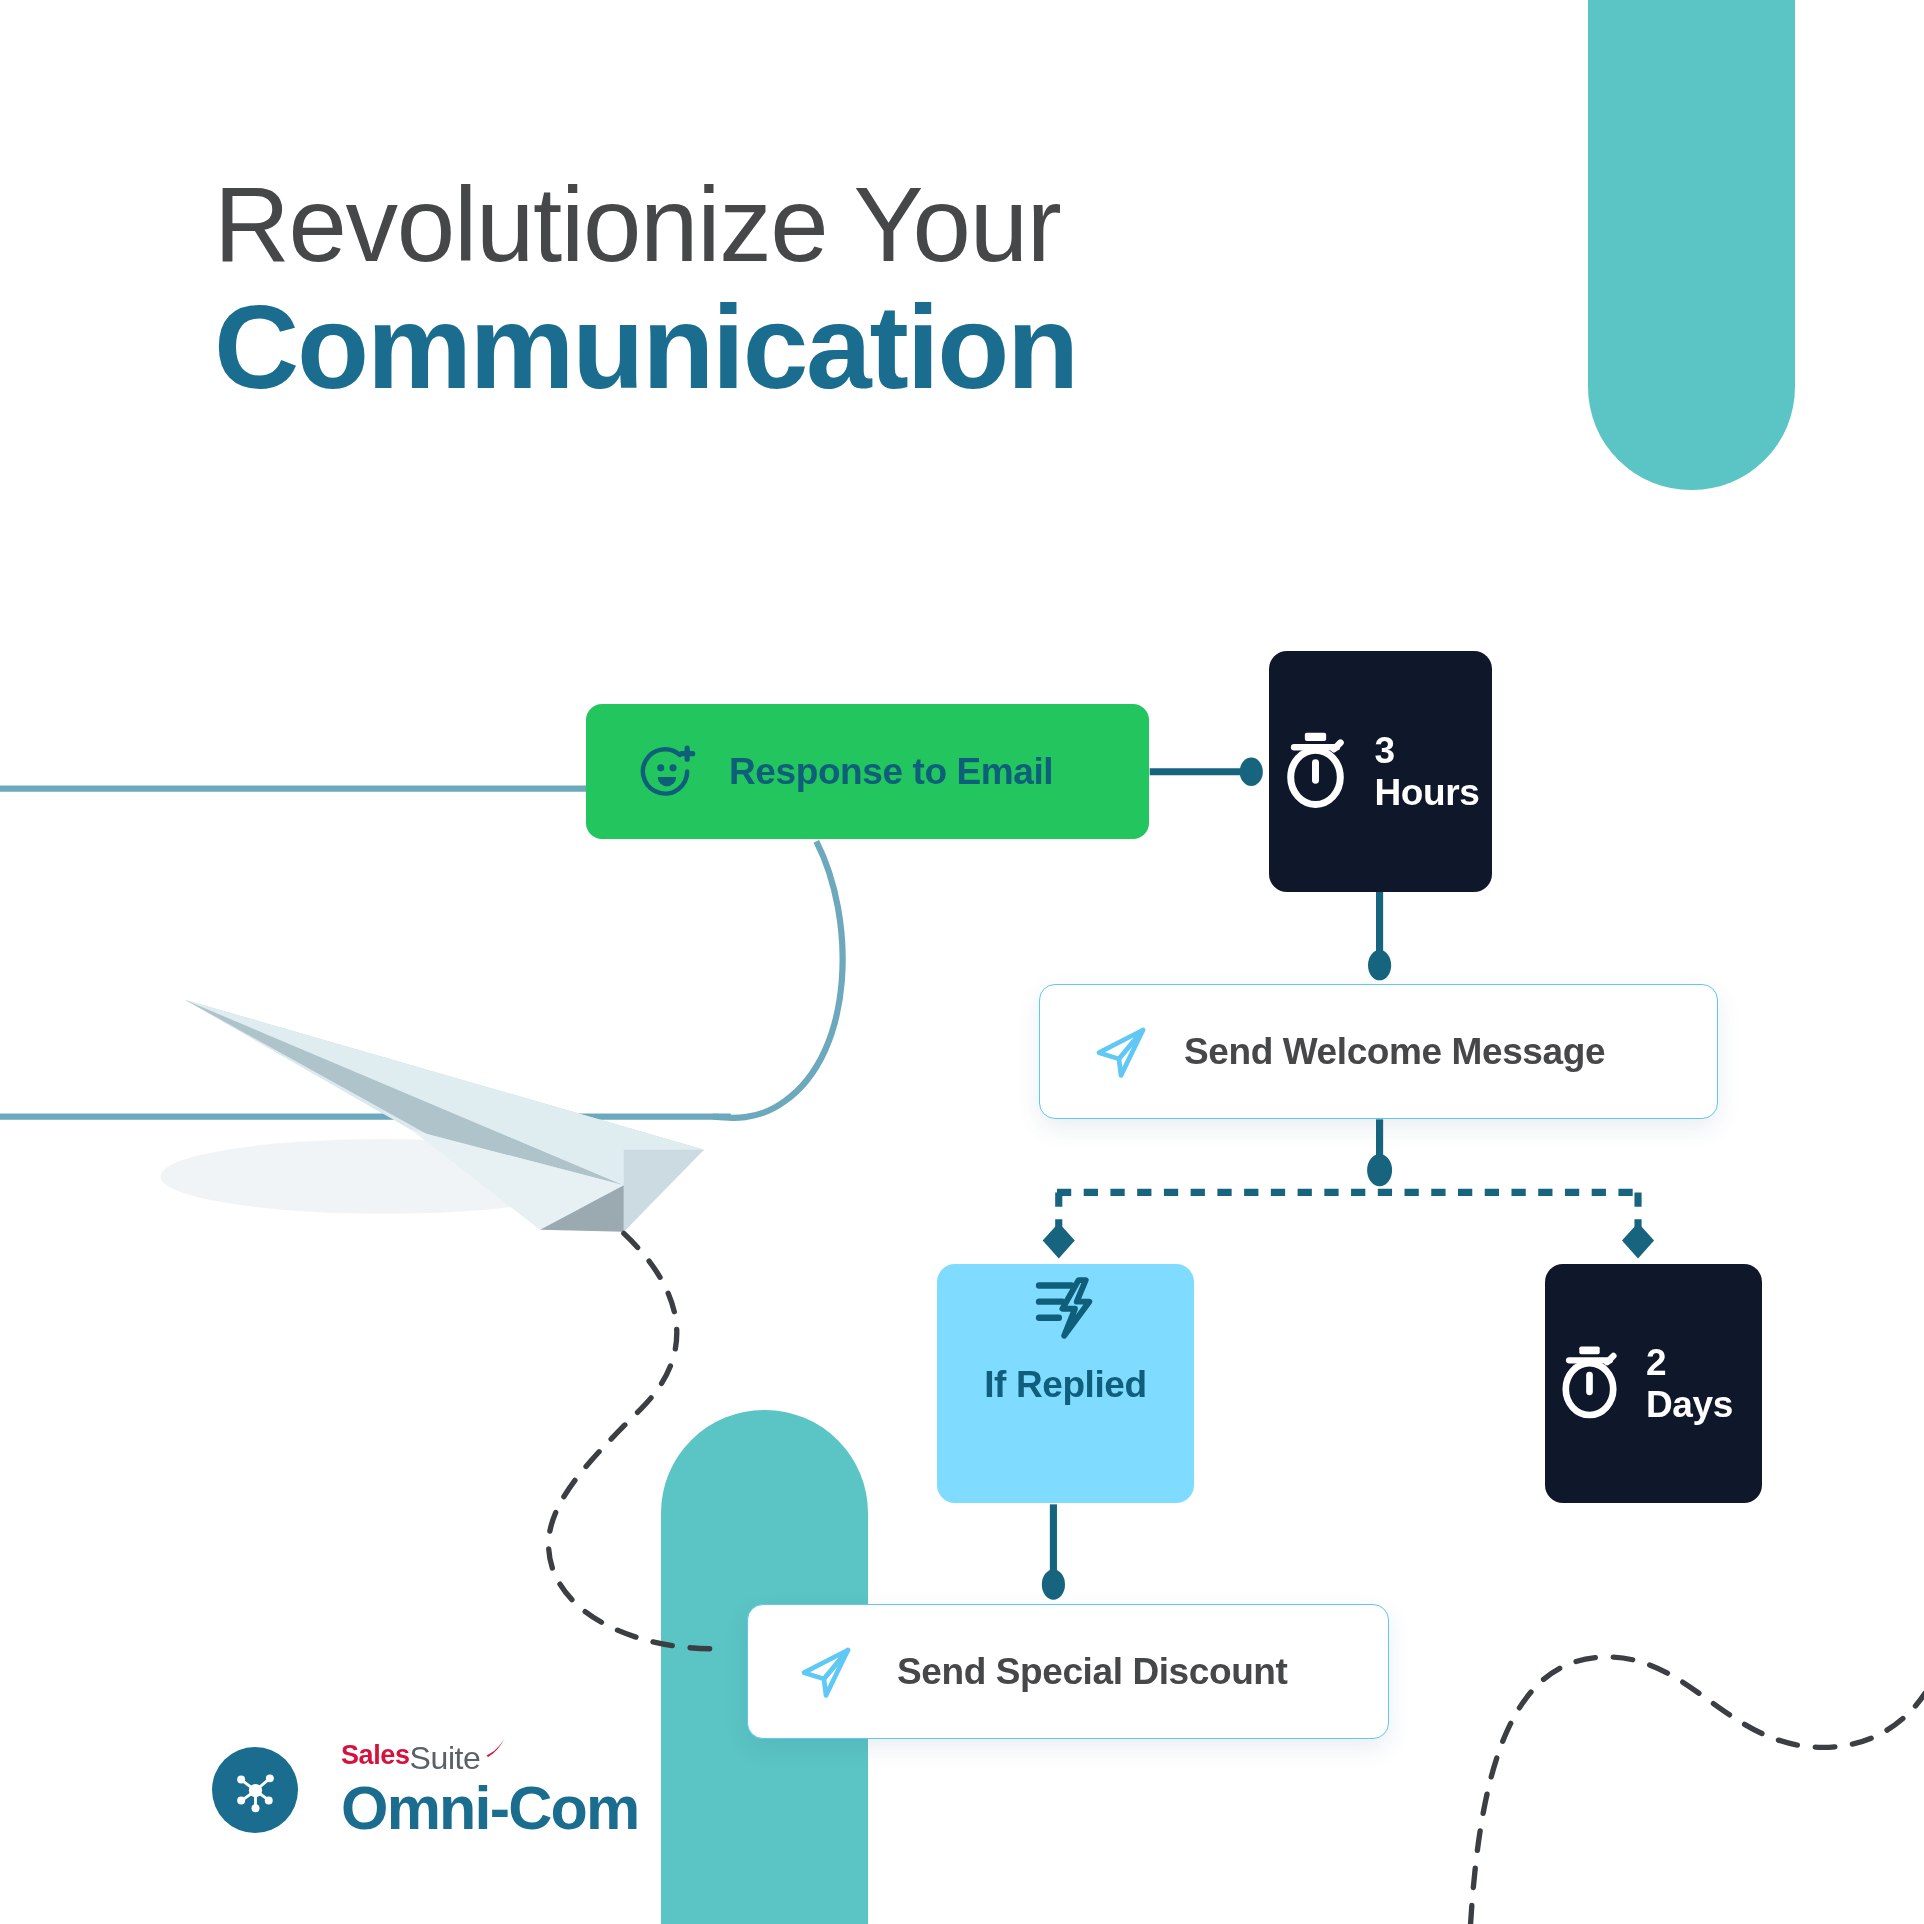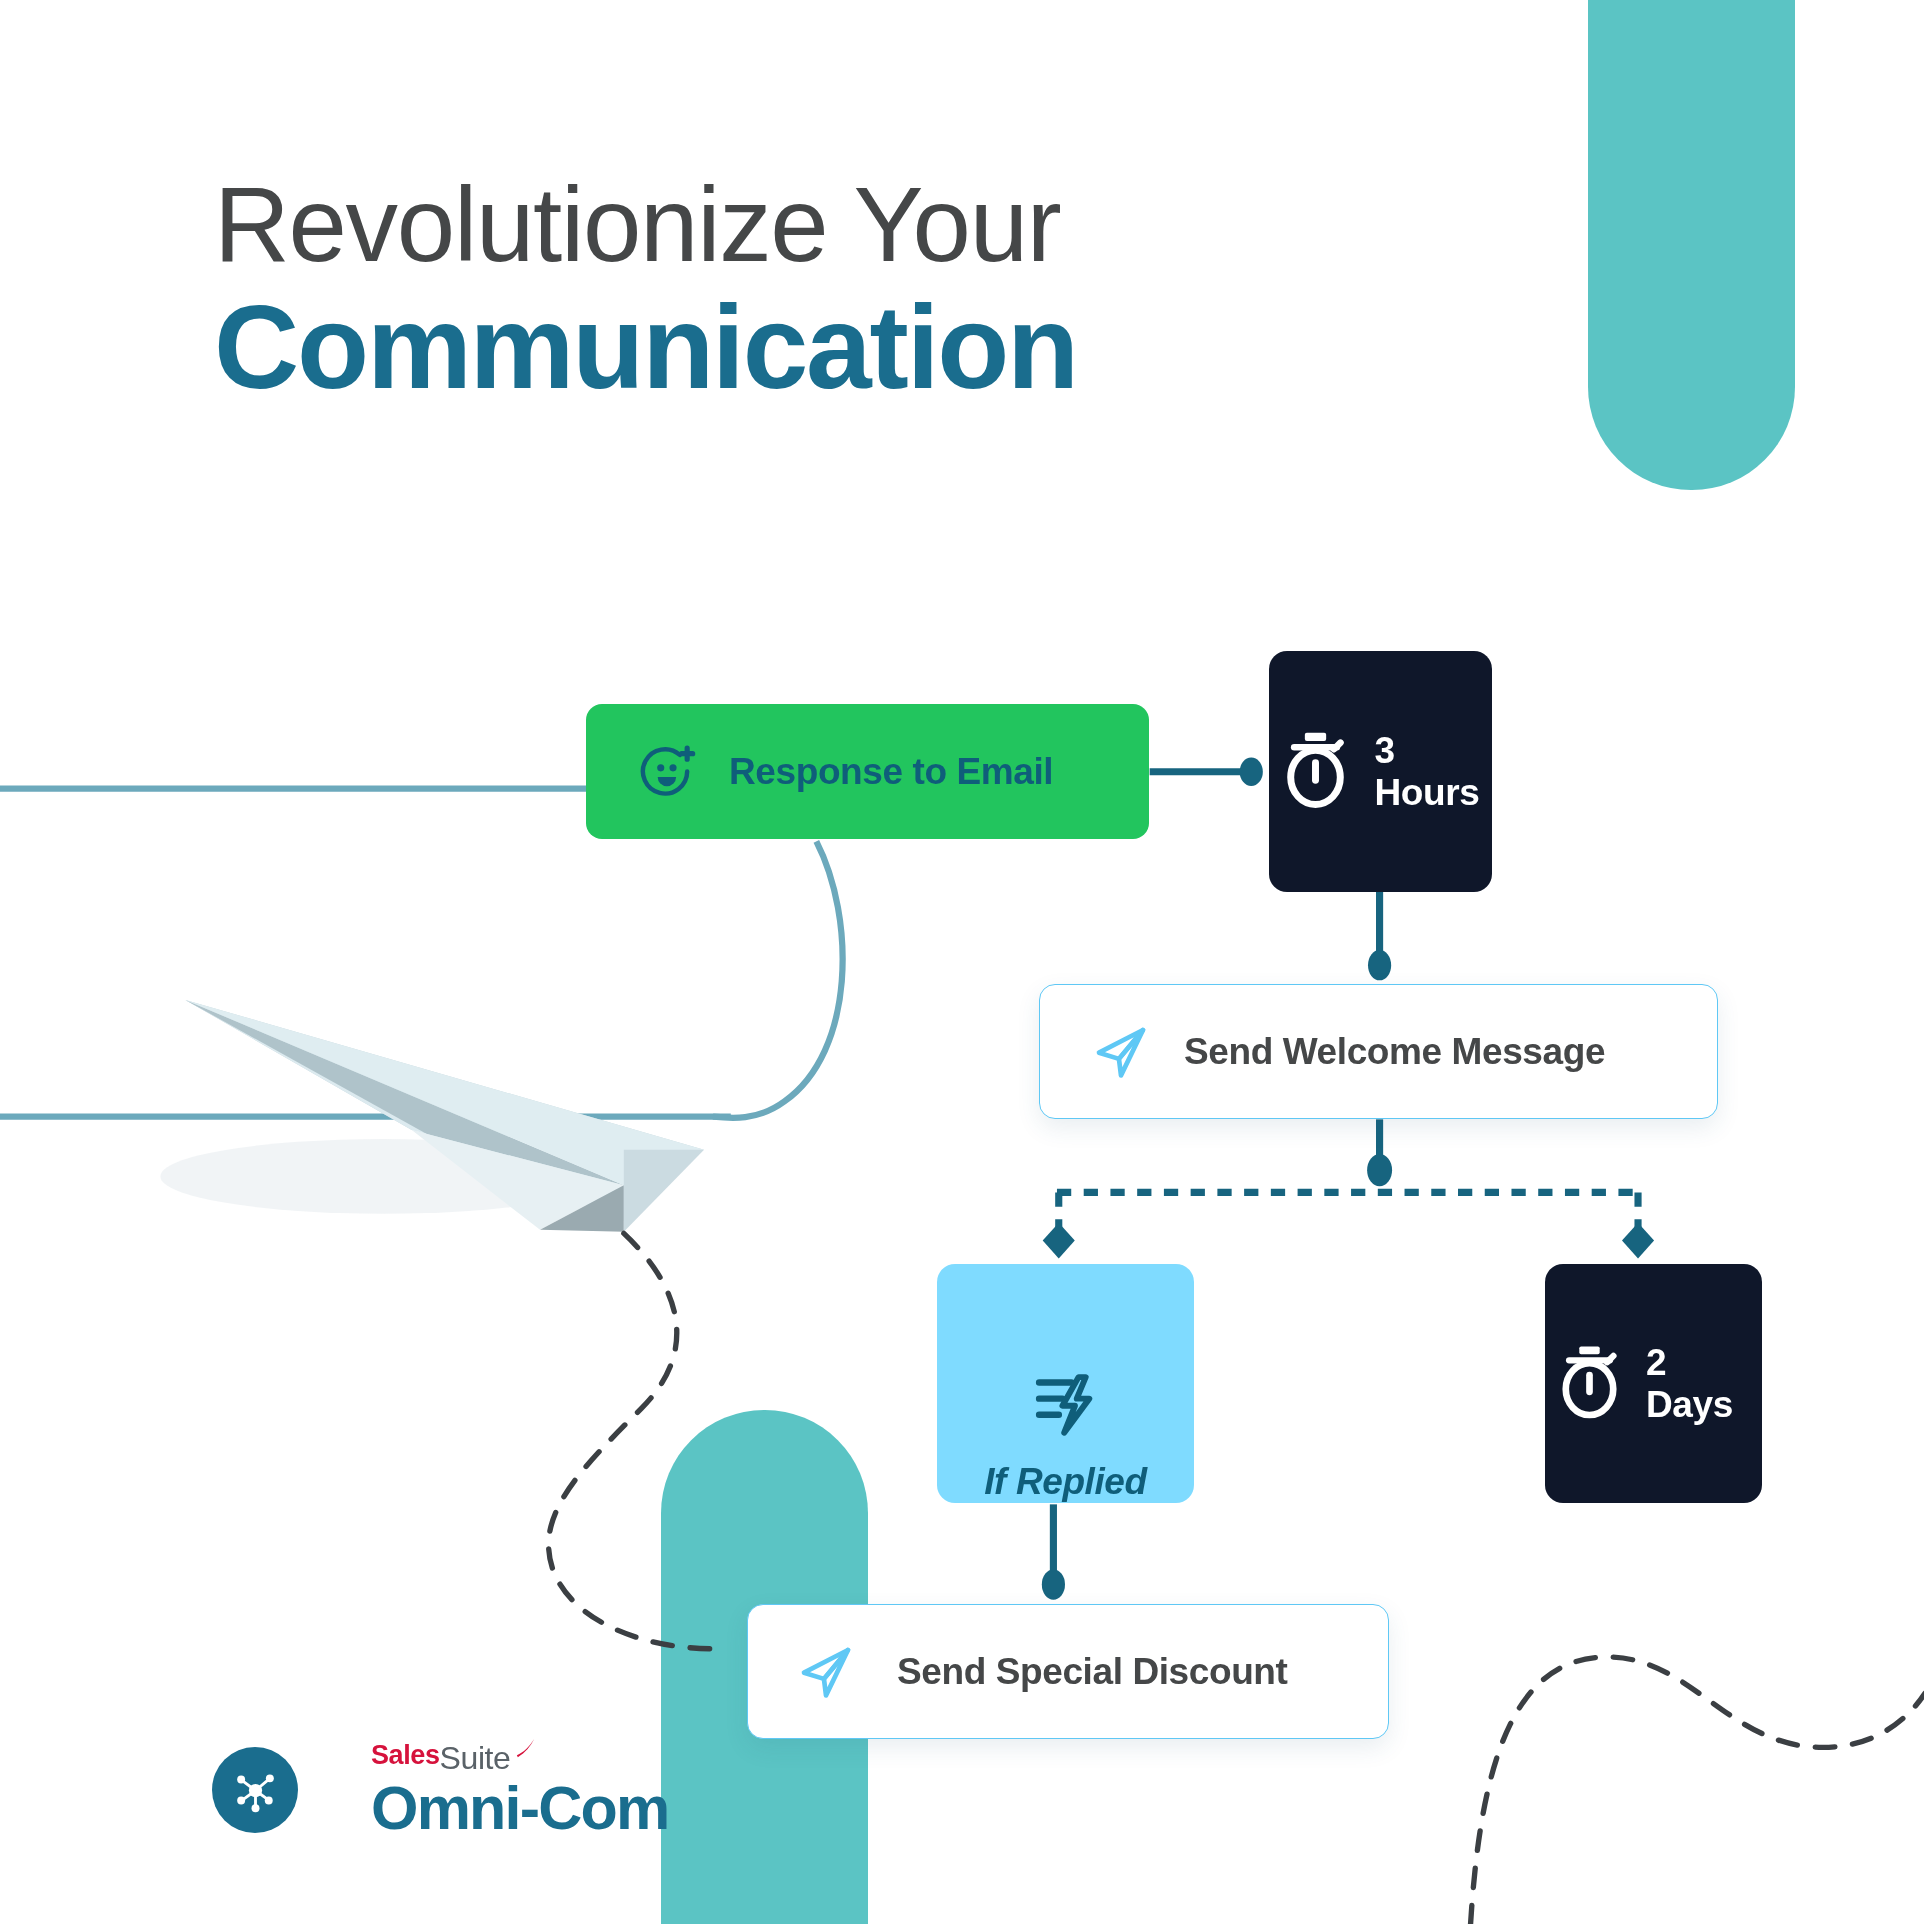--- a/index.html
+++ b/index.html
@@ -46,21 +46,21 @@
   .node-card{
     background:#ffffff;border:1.8px solid #5FC8F5;border-radius:16px;
     box-shadow:0 9px 23px rgba(40,90,120,.10);
   }
   .node-dark{
     background:#0f172a;border-radius:18px;
     flex-direction:row;justify-content:center;
   }
   .node-sq-lt{
     background:#7FDBFF;border-radius:18px;
-    flex-direction:column;justify-content:flex-end;font-style:italic;
+    flex-direction:column;justify-content:flex-start;
   }
 
   .node-label{font-weight:700;letter-spacing:-0.4px;}
   .lbl-dark-on-light{color:#0F5E7A;}
   .lbl-gray{color:#454748;}
   .lbl-white{color:#ffffff;}
 
   
   #node-response{left:586px;top:704px;width:563px;height:135px;padding-left:52px;gap:32px;}
   #node-response .node-label{font-size:37px;}
@@ -81,21 +81,21 @@
   #node-2days{left:1545px;top:1264px;width:217px;height:239px;gap:12px;}
   #node-2days .node-label{font-size:37px;}
 
   
   #node-discount{left:747px;top:1604px;width:642px;height:135px;padding-left:45px;gap:38px;}
   #node-discount .node-label{font-size:37px;}
 
   .icon-box{display:flex;align-items:center;justify-content:center;flex:none;}
 
   
-  .logo{position:absolute;left:212px;top:1742px;display:flex;align-items:center;gap:36px;}
+  .logo{position:absolute;left:212px;top:1742px;display:flex;align-items:center;gap:6px;}
   .logo-mark{width:86px;height:86px;border-radius:50%;background:#1A6D8E;display:flex;align-items:center;justify-content:center;flex:none;}
   .logo-text{display:flex;flex-direction:column;line-height:1;}
   .logo-sup{display:flex;align-items:flex-start;gap:0;margin-left:37px;margin-bottom:3.6px;}
   .logo-sales{font-size:27px;font-weight:700;color:#D6123C;letter-spacing:-0.4px;}
   .logo-suite{font-size:32px;font-weight:400;color:#5A6268;letter-spacing:-0.4px;}
   .logo-tick{margin-left:3.6px;margin-top:-5.3px;}
   .logo-main{font-size:61px;font-weight:700;color:#1A6D8E;letter-spacing:-1.8px;margin-left:37px;}
 </style>
 </head>
 <body>

